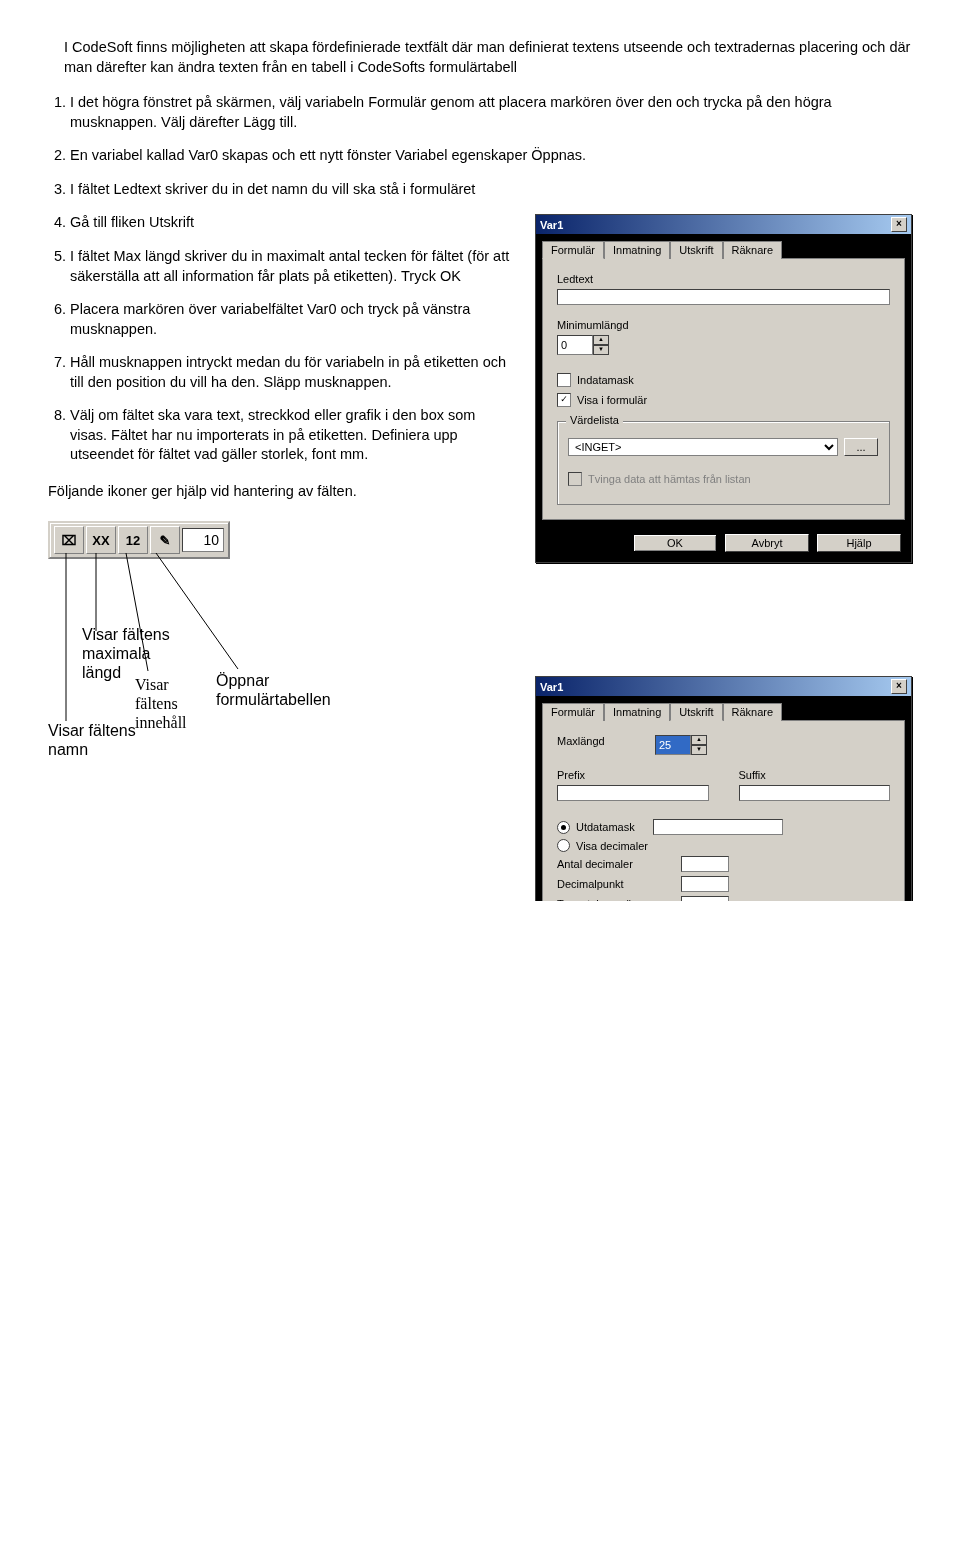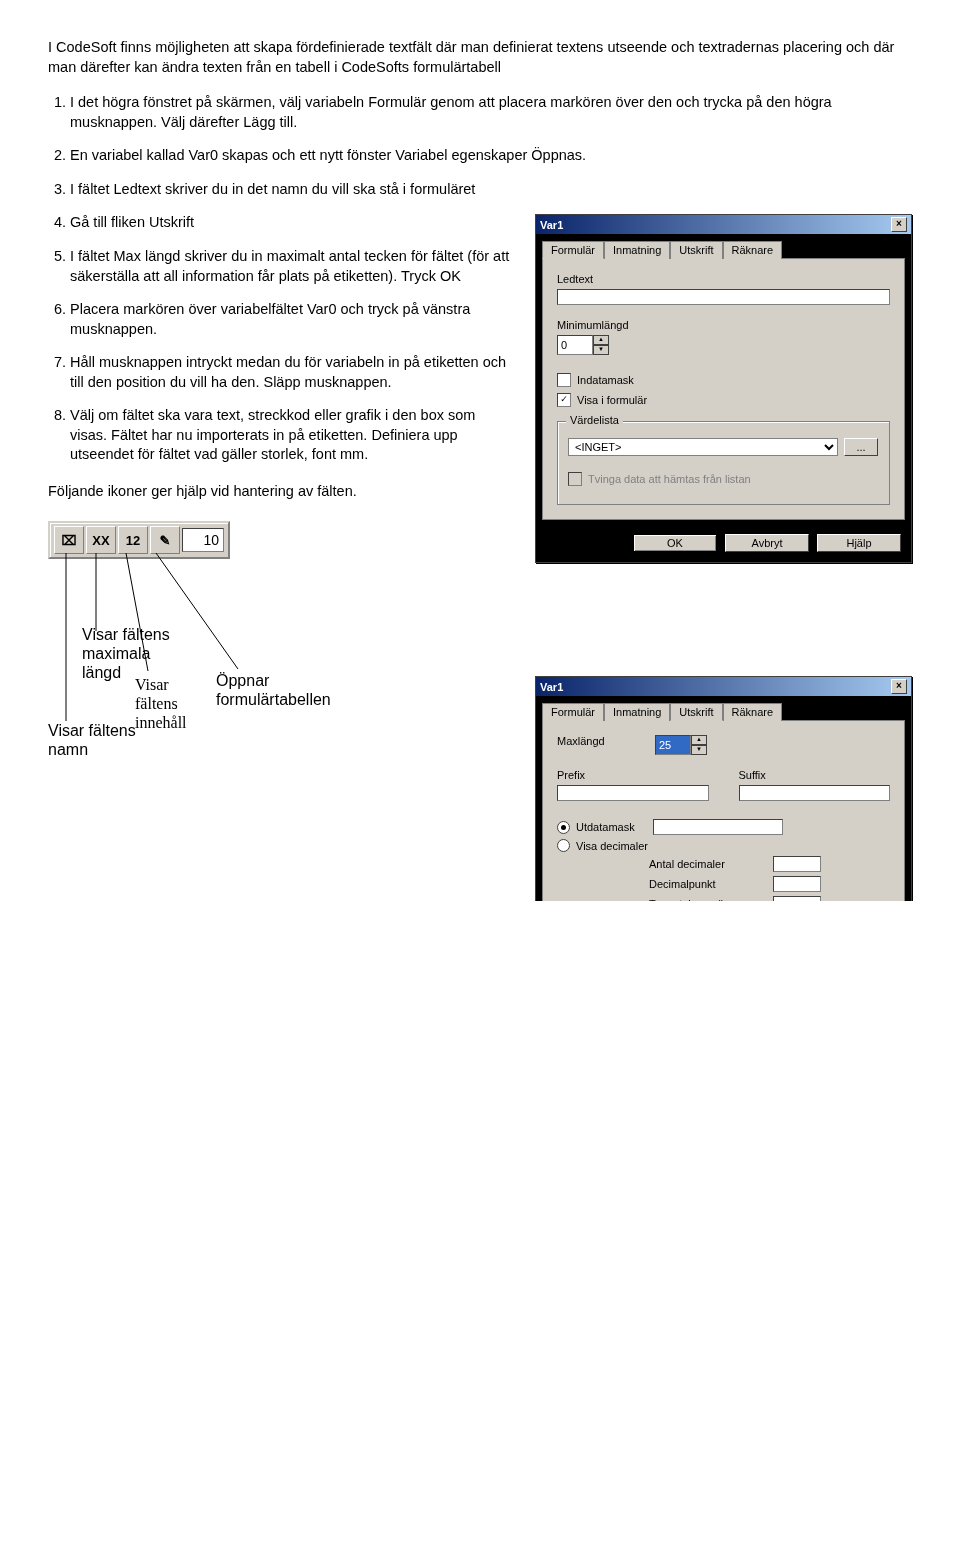--- a/index.html
+++ b/index.html
@@ -12,21 +12,21 @@
     width: 960px;
     box-sizing: border-box;
   }
   h2.title {
     color: #142a8f;
     font-size: 22px;
     font-weight: bold;
     margin: 0 0 14px 0;
   }
   p.intro {
-    margin: 0 0 16px 0;
+    margin: 0 0 16px 16px;
     line-height: 1.35;
   }
   ol.main {
     margin: 0 0 18px 22px;
     padding: 0;
   }
   ol.main > li {
     margin: 0 0 14px 0;
     line-height: 1.35;
     max-width: 440px;
@@ -179,21 +179,21 @@
     box-shadow: inset 1px 1px 0 #fff, inset -1px -1px 0 #808080;
   }
   .radio-row {
     display:flex; align-items:center; gap:6px; font-size:11px; margin: 4px 0;
   }
   .radio-row .rb {
     width:11px; height:11px; border:1px solid #404040; border-radius:50%;
     background:#fff; display:inline-flex; align-items:center; justify-content:center;
   }
   .radio-row .rb .dot { width:5px; height:5px; background:#000; border-radius:50%; }
-  .subgrid { margin-left: 92px; }
+  .subgrid { }
   .subgrid .srow { display:flex; align-items:center; gap:6px; margin:4px 0; font-size:11px;}
   .subgrid .srow .lab { width: 118px; }
   .subgrid .srow input { width: 44px; }
   .toolbar-fig {
     margin-top: 22px;
     position: relative;
     width: 300px;
     height: 220px;
   }
   .toolbar {

